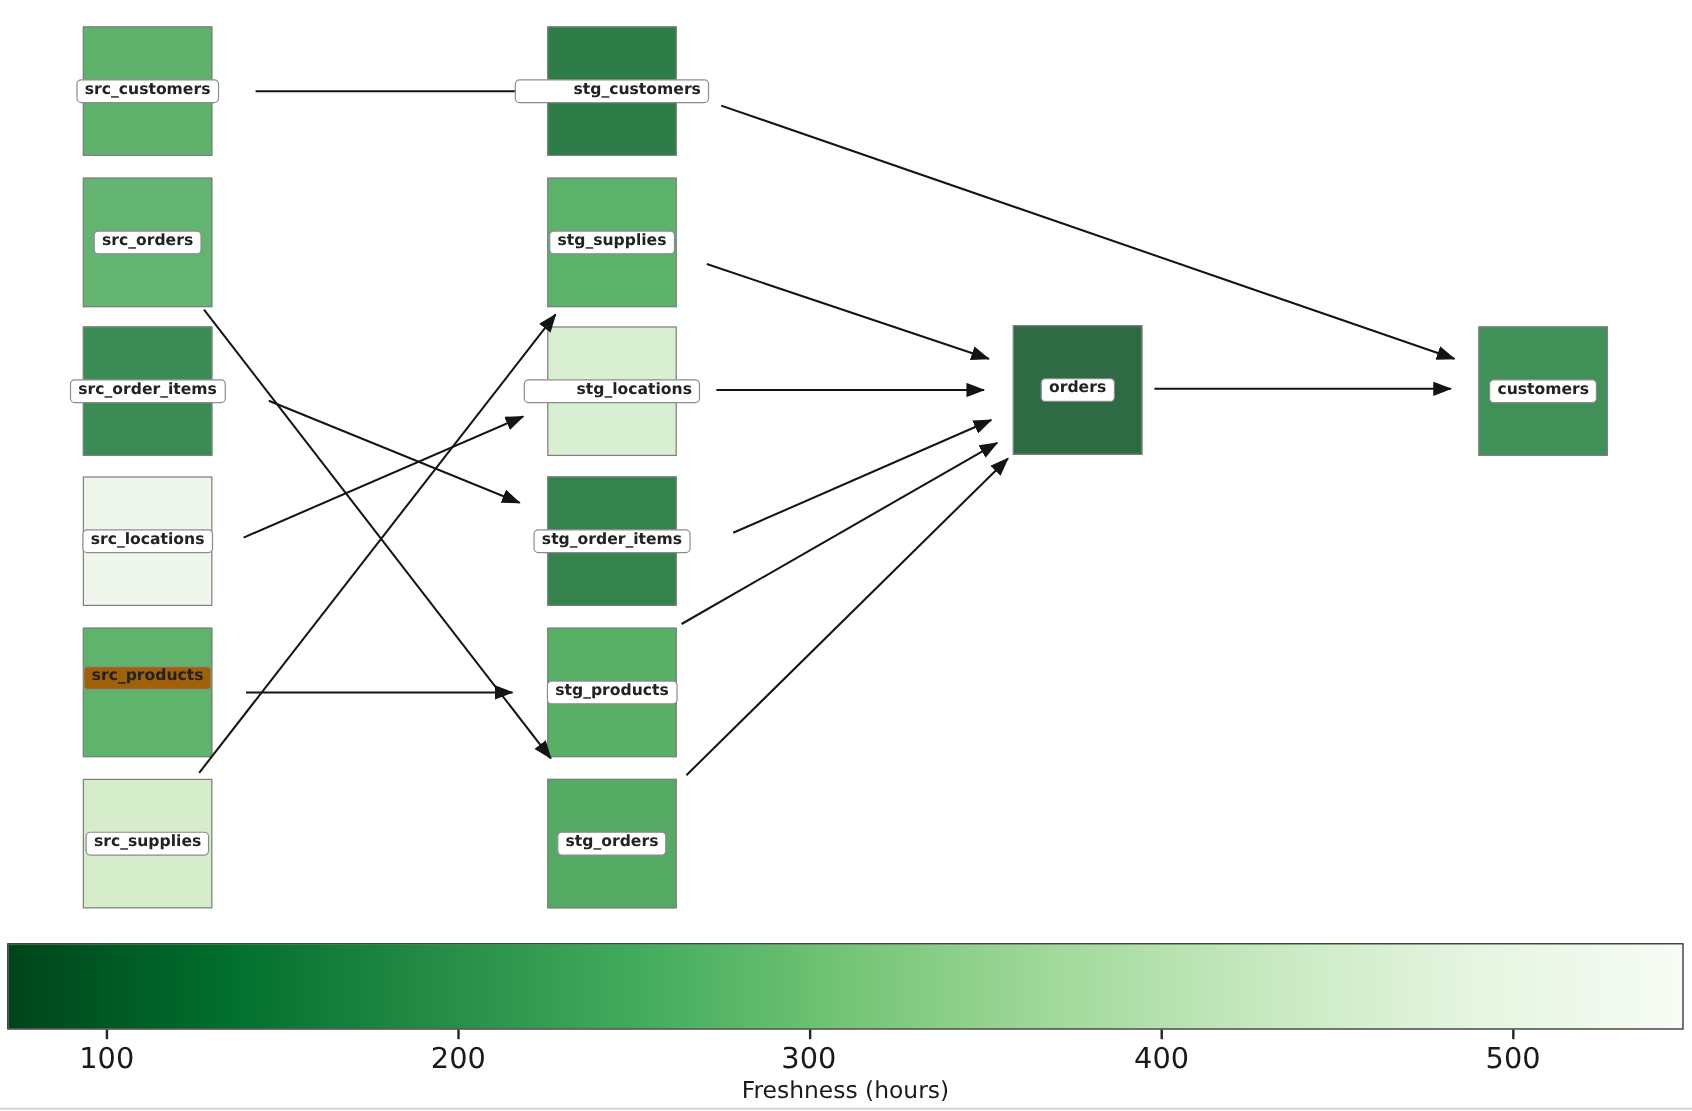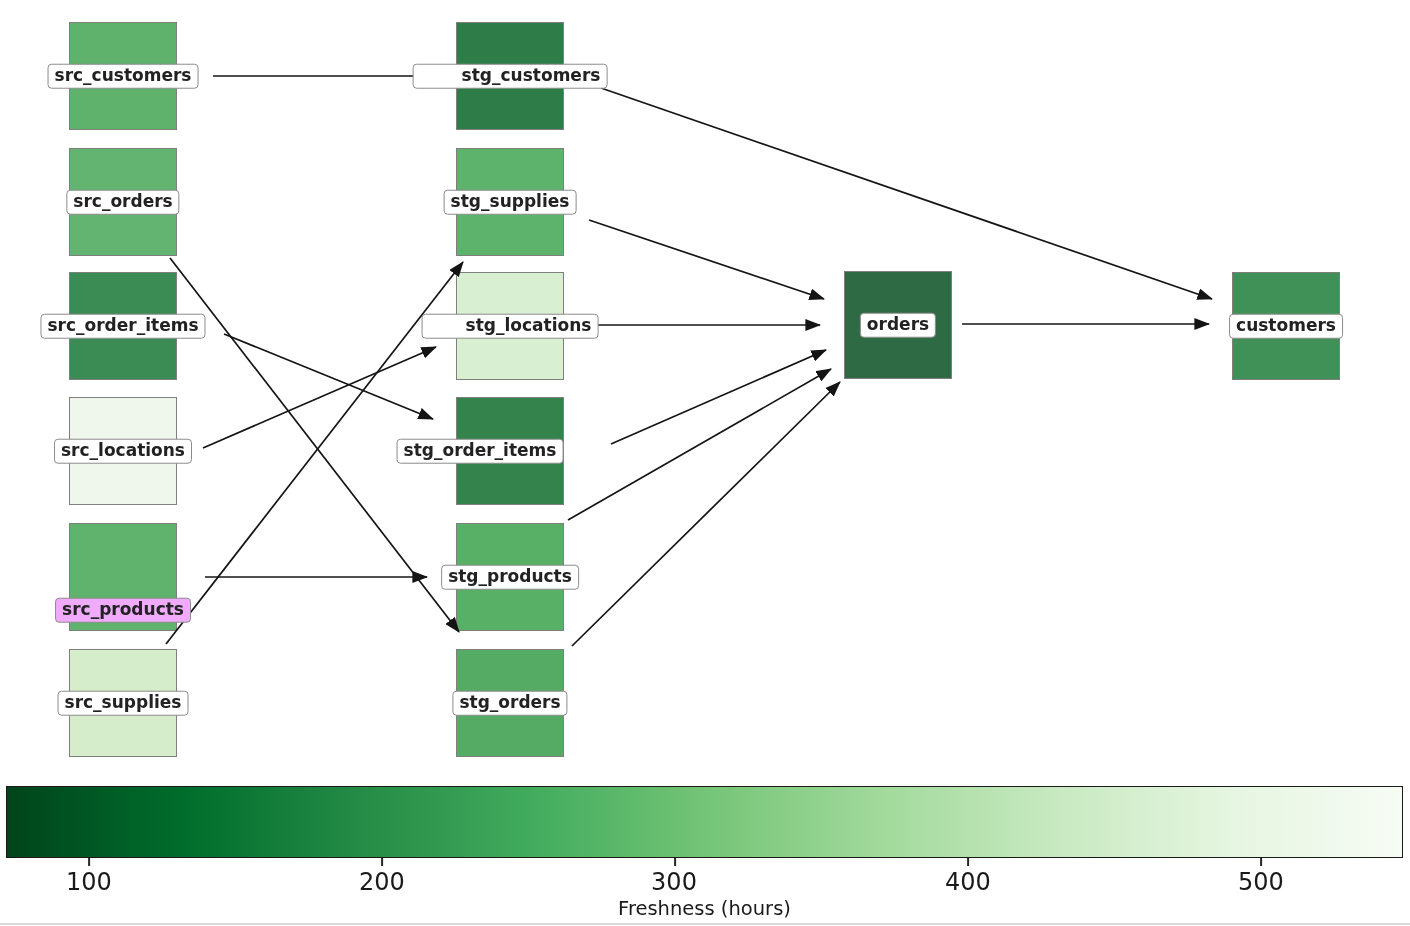--- a/index.html
+++ b/index.html
@@ -19,21 +19,21 @@
     border:1.6px solid #7f7f7f;
     box-sizing:border-box;
   }
   .node-label{
     position:absolute;
     transform:translate(-50%,-50%);
     background:#ffffff;
     border:1.6px solid #8c8c8c;
     border-radius:4px;
     padding:1px 6px 2px 6px;
-    font-size:17px;
+    font-size:13px;
     font-weight:bold;
     color:#222222;
     white-space:nowrap;
     line-height:1.15;
     pointer-events:auto;
   }
   #colorbar-area{position:absolute;left:0;top:0;width:100%;z-index:1;}
   #colorbar-bar{
     position:absolute;
     left:6px;top:786px;
@@ -108,26 +108,26 @@
         <line x1="568" y1="520" x2="831" y2="369" stroke="#141414" stroke-width="1.7" marker-end="url(#arrowhead)"></line>
         <line x1="572" y1="646" x2="840" y2="382" stroke="#141414" stroke-width="1.7" marker-end="url(#arrowhead)"></line>
         <line x1="962" y1="324" x2="1209" y2="324" stroke="#141414" stroke-width="1.7" marker-end="url(#arrowhead)"></line>
       </g>
   </svg>
   <div id="labels-layer">
       <div class="node-label" style="left: 123px; top: 76px; background: rgb(255, 255, 255); border-color: rgb(140, 140, 140); color: rgb(34, 34, 34);">src_customers</div>
       <div class="node-label" style="left: 123px; top: 202px; background: rgb(255, 255, 255); border-color: rgb(140, 140, 140); color: rgb(34, 34, 34);">src_orders</div>
       <div class="node-label" style="left: 123px; top: 326px; background: rgb(255, 255, 255); border-color: rgb(140, 140, 140); color: rgb(34, 34, 34);">src_order_items</div>
       <div class="node-label" style="left: 123px; top: 451px; background: rgb(255, 255, 255); border-color: rgb(140, 140, 140); color: rgb(34, 34, 34);">src_locations</div>
-      <div class="node-label" style="left: 123px; top: 610px; background: #f0abfc; border-color: rgb(140, 140, 140); color: rgb(34, 34, 34);">src_products</div>
+      <div class="node-label" style="left: 123px; top: 565px; background: #a16207; border-color: rgb(140, 140, 140); color: rgb(34, 34, 34);">src_products</div>
       <div class="node-label" style="left: 123px; top: 703px; background: rgb(255, 255, 255); border-color: rgb(140, 140, 140); color: rgb(34, 34, 34);">src_supplies</div>
       <div class="node-label" style="left: 510px; top: 76px; background: rgb(255, 255, 255); border-color: rgb(140, 140, 140); color: rgb(34, 34, 34); padding-left: 48px;">stg_customers</div>
       <div class="node-label" style="left: 510px; top: 202px; background: rgb(255, 255, 255); border-color: rgb(140, 140, 140); color: rgb(34, 34, 34);">stg_supplies</div>
       <div class="node-label" style="left: 510px; top: 326px; background: rgb(255, 255, 255); border-color: rgb(140, 140, 140); color: rgb(34, 34, 34); padding-left: 43px;">stg_locations</div>
-      <div class="node-label" style="left: 480px; top: 451px; background: rgb(255, 255, 255); border-color: rgb(140, 140, 140); color: rgb(34, 34, 34);">stg_order_items</div>
+      <div class="node-label" style="left: 510px; top: 451px; background: rgb(255, 255, 255); border-color: rgb(140, 140, 140); color: rgb(34, 34, 34);">stg_order_items</div>
       <div class="node-label" style="left: 510px; top: 577px; background: rgb(255, 255, 255); border-color: rgb(140, 140, 140); color: rgb(34, 34, 34);">stg_products</div>
       <div class="node-label" style="left: 510px; top: 703px; background: rgb(255, 255, 255); border-color: rgb(140, 140, 140); color: rgb(34, 34, 34);">stg_orders</div>
       <div class="node-label" style="left: 898px; top: 325px; background: rgb(255, 255, 255); border-color: rgb(140, 140, 140); color: rgb(34, 34, 34);">orders</div>
       <div class="node-label" style="left: 1286px; top: 326px; background: rgb(255, 255, 255); border-color: rgb(140, 140, 140); color: rgb(34, 34, 34);">customers</div>
     </div>
 
   <div id="colorbar-area">
     <div id="colorbar-bar" style="background: linear-gradient(to right, rgb(0, 68, 27), rgb(0, 109, 44), rgb(35, 139, 69), rgb(65, 171, 93), rgb(116, 196, 118), rgb(161, 217, 155), rgb(199, 233, 192), rgb(229, 245, 224), rgb(247, 252, 245));"></div>
     <div id="colorbar-ticks">
         <div class="cb-tick-mark" style="left: 88.9818px;"></div>

